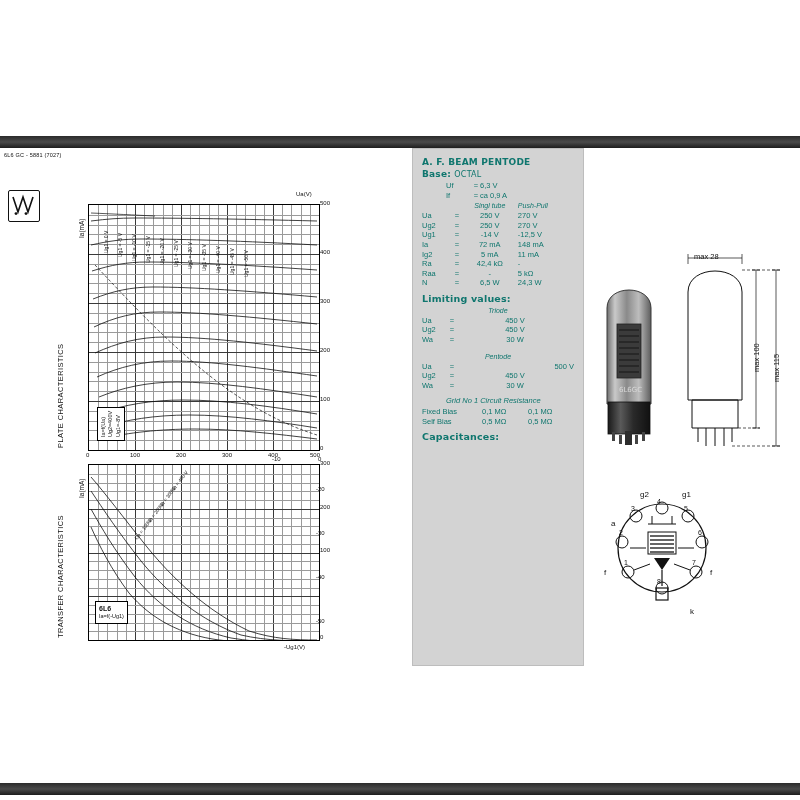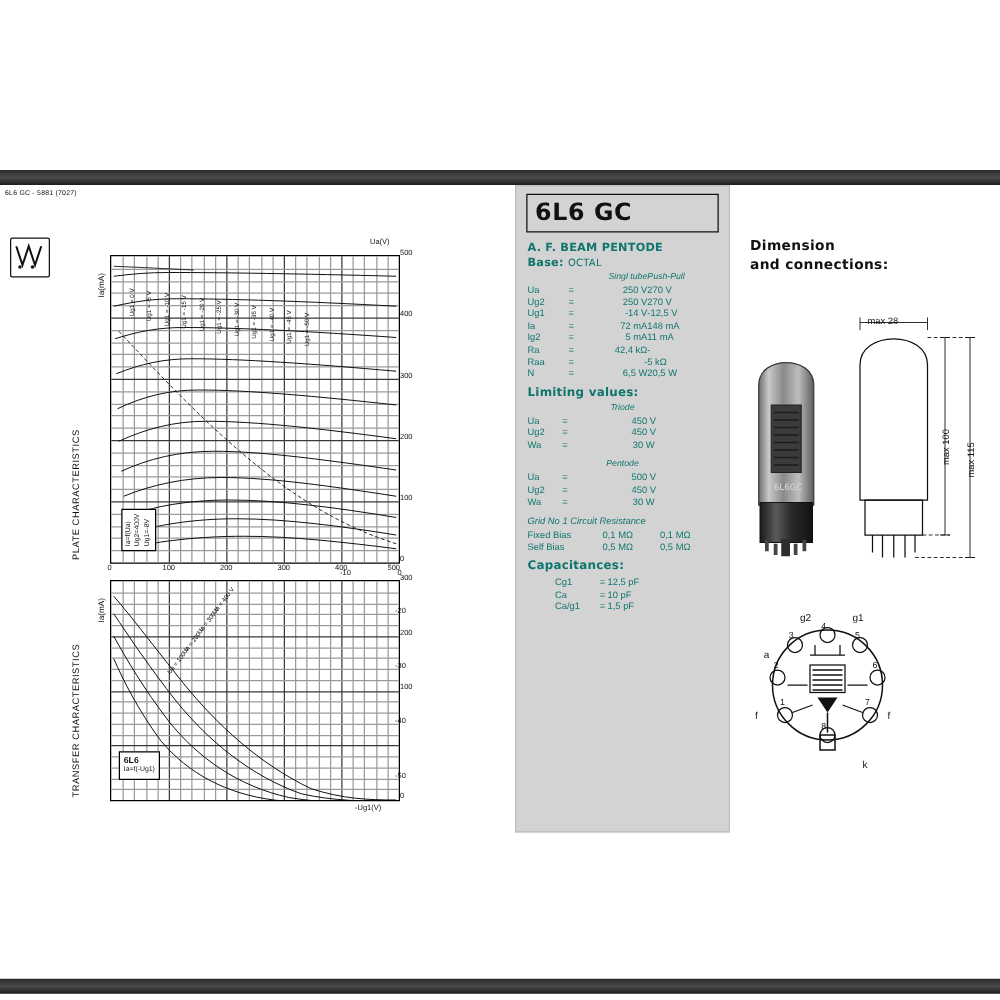--- a/index.html
+++ b/index.html
@@ -167,25 +167,25 @@
     margin-top: 2px;
     width: 100%;
   }
   table.spec-t td {
     padding: 0 0 0 0;
     line-height: 1.28;
     white-space: nowrap;
   }
   td.c1 { width: 26px; }
   td.c2 { width: 8px; text-align:center; }
-  td.c3 { width: 48px; text-align:right; }
+  td.c3 { width: 48px; text-align:center; }
   td.c4 { width: 48px; text-align:left; }
   .colhdr td { font-style: italic; font-size:7px; padding-bottom:1px; }
   .center-it { text-align:center; font-style:italic; font-size:7px; padding-top:2px;}
-  .gridnote { font-size:7.5px; font-style:italic; margin-top:6px; }
+  .gridnote { font-size:7.5px; font-style:italic; margin-top:6px;margin-left:24px; }
 
   
   .dim-title {
     position:absolute; left:600px; top:190px;
     font-size:11px; font-weight:bold; letter-spacing:.3px;
     color:#111; line-height:1.35;
     font-family:"DejaVu Sans", sans-serif;
   }
   .tube-photo {
     position:absolute; left:595px; top:272px;
@@ -418,30 +418,41 @@
 
     <div class="axis-label" style="left:270px; top:270px;">0</div>
     <div class="axis-label" style="left:224px; top:270px;">-10</div>
     <div class="axis-label" style="left:268px; top:300px;">-20</div>
     <div class="axis-label" style="left:268px; top:344px;">-30</div>
     <div class="axis-label" style="left:268px; top:388px;">-40</div>
     <div class="axis-label" style="left:268px; top:432px;">-50</div>
   </div>
 
   <div class="spec">
-    <div class="spec-title-box">
-      <div class="spec-title">6L6 GC</div>
-    </div>
     <div class="spec-body">
       <div class="hd">A. F. BEAM PENTODE</div>
       <div class="hd" style="margin-top:2px;">
         <span>Base:</span>
         <span style="font-weight:normal;font-size:8px;">OCTAL</span>
       </div>
 
+      <table class="spec-t">
+        <tbody>
+            <tr>
+          <td class="c1" style="padding-left:24px">Uf</td>
+          <td class="c2">=</td>
+          <td colspan="2">6,3 V</td>
+        </tr>
+        <tr>
+          <td class="c1" style="padding-left:24px">If</td>
+          <td class="c2">=</td>
+          <td colspan="2">ca 0,9 A</td>
+        </tr>
+      </tbody>
+        </table>
 
 
       <table class="spec-t">
         <tbody>
             <tr class="colhdr">
           <td class="c1"></td>
               <td class="c2"></td>
           <td class="c3">Singl tube</td>
           <td class="c4">Push-Pull</td>
         </tr>
@@ -484,21 +495,21 @@
         <tr>
           <td class="c1">Raa</td>
           <td class="c2">=</td>
           <td class="c3">-</td>
           <td class="c4">5 kΩ</td>
         </tr>
         <tr>
           <td class="c1">N</td>
           <td class="c2">=</td>
           <td class="c3">6,5 W</td>
-          <td class="c4">20,5 W</td>
+          <td class="c4">24,3 W</td>
         </tr>
       </tbody>
         </table>
 
       <div class="subhd">Limiting values:</div>
 
       <table class="spec-t">
         <tbody>
             <tr>
           <td colspan="4" class="center-it">Triode</td>
@@ -522,21 +533,21 @@
         </table>
 
       <table class="spec-t" style="margin-top:8px">
         <tbody>
             <tr>
           <td colspan="4" class="center-it">Pentode</td>
         </tr>
         <tr>
           <td class="c1">Ua</td>
           <td class="c2">=</td>
-          <td class="c3" style="text-align:center" colspan="2">500 V</td>
+          <td class="c3" style="text-align:right" colspan="2">500 V</td>
         </tr>
         <tr>
           <td class="c1">Ug2</td>
           <td class="c2">=</td>
           <td class="c3" style="text-align:center" colspan="2">450 V</td>
         </tr>
         <tr>
           <td class="c1">Wa</td>
           <td class="c2">=</td>
           <td class="c3" style="text-align:center" colspan="2">30 W</td>
@@ -556,44 +567,23 @@
         <tr>
           <td>Self Bias</td>
           <td>0,5 MΩ</td>
           <td>0,5 MΩ</td>
         </tr>
       </tbody>
         </table>
 
       <div class="subhd">Capacitances:</div>
 
-      <table class="spec-t">
-        <tbody>
-            <tr>
-          <td style="width:34px;padding-left:22px">Cg1</td>
-          <td class="c2">=</td>
-          <td>12,5 pF</td>
-        </tr>
-        <tr>
-          <td style="padding-left:22px">Ca</td>
-          <td class="c2">=</td>
-          <td>10 pF</td>
-        </tr>
-        <tr>
-          <td style="padding-left:22px">Ca/g1</td>
-          <td class="c2">=</td>
-          <td>1,5 pF</td>
-        </tr>
-      </tbody>
-        </table>
     </div>
   </div>
 
-  <div class="dim-title" style="white-space:pre-line;">Dimension
-and connections:</div>
 
   <div class="tube-photo">
     <svg width="80" height="190" viewBox="0 0 80 190">
       <defs>
         <linearGradient id="glass" x1="0" y1="0" x2="1" y2="0">
           <stop offset="0%" stop-color="#6e6e6e"></stop>
           <stop offset="18%" stop-color="#c9c9c9"></stop>
           <stop offset="45%" stop-color="#8a8a8a"></stop>
           <stop offset="72%" stop-color="#bdbdbd"></stop>
           <stop offset="100%" stop-color="#5d5d5d"></stop>

